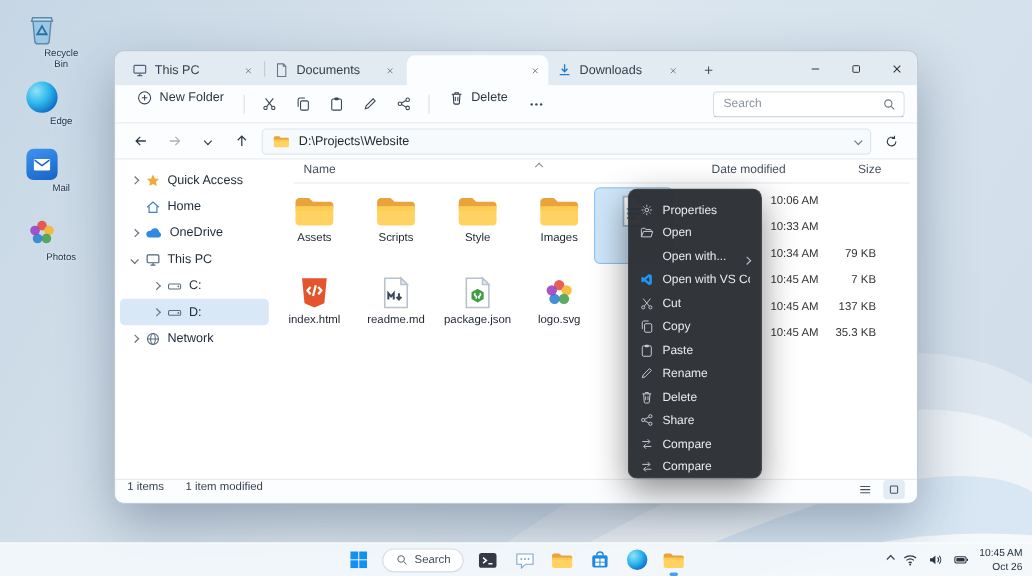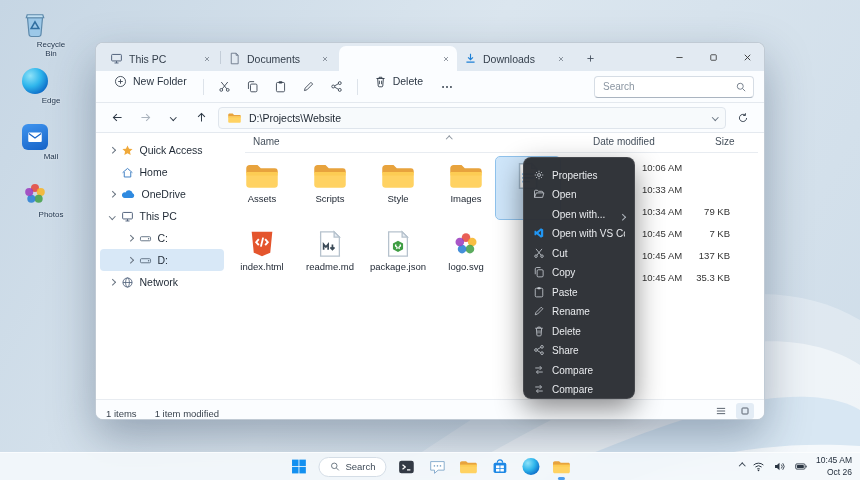--- a/index.html
+++ b/index.html
@@ -57,21 +57,21 @@
 
   .tile { position:absolute; width:64px; height:62px; display:flex; flex-direction:column; align-items:center; border-radius:4px; padding-top:3px; }
   .tile.selected { background:#cfe6fa; outline:1px solid #8fc2ec; }
   .tile-icon { width:38px; height:32px; display:flex; align-items:center; justify-content:center; }
   .tile-label { font-size:9.5px; color:#1c2430; text-align:center; line-height:1.15; margin-top:2px; }
 
   .drow { position:absolute; height:22px; line-height:22px; font-size:9.5px; color:#333; }
   .drow-date { left:414px; }
   .drow-size { left:432px; width:70px; text-align:right; }
 
-  .statusbar { height:20px; border-top:1px solid #e8ecf1; background:#fbfdff; display:flex; align-items:flex-end; padding:0 10px; gap:18px; font-size:9.5px; color:#39434e; flex:0 0 auto; }
+  .statusbar { height:20px; border-top:1px solid #e8ecf1; background:#fbfdff; display:flex; align-items:flex-start; padding:0 10px; gap:18px; font-size:9.5px; color:#39434e; flex:0 0 auto; }
   .view-toggles { margin-left:auto; display:flex; gap:6px; align-items:center; color:#4a5460; }
   .view-btn { width:18px; height:16px; display:flex; align-items:center; justify-content:center; border-radius:3px; }
   .view-btn.active { background:#e3ecf5; }
 
   
   .context-menu { position:absolute; left:523px; top:157px; width:112px; background:rgba(43,46,52,.97); border:1px solid rgba(255,255,255,.09); border-radius:8px; padding:3px 4px; box-shadow:0 10px 28px rgba(0,0,0,.45); z-index:50; }
   .cm-item { height:19.5px; display:flex; align-items:flex-end; gap:7px; padding:0 5px; border-radius:4px; font-size:10px; color:#e9ebee; }
   .cm-ic { width:12px; height:12px; flex:0 0 auto; color:#c6cbd1; }
   .cm-ic.empty { visibility:hidden; }
   .cm-label { flex:1; white-space:nowrap; overflow:hidden; }

